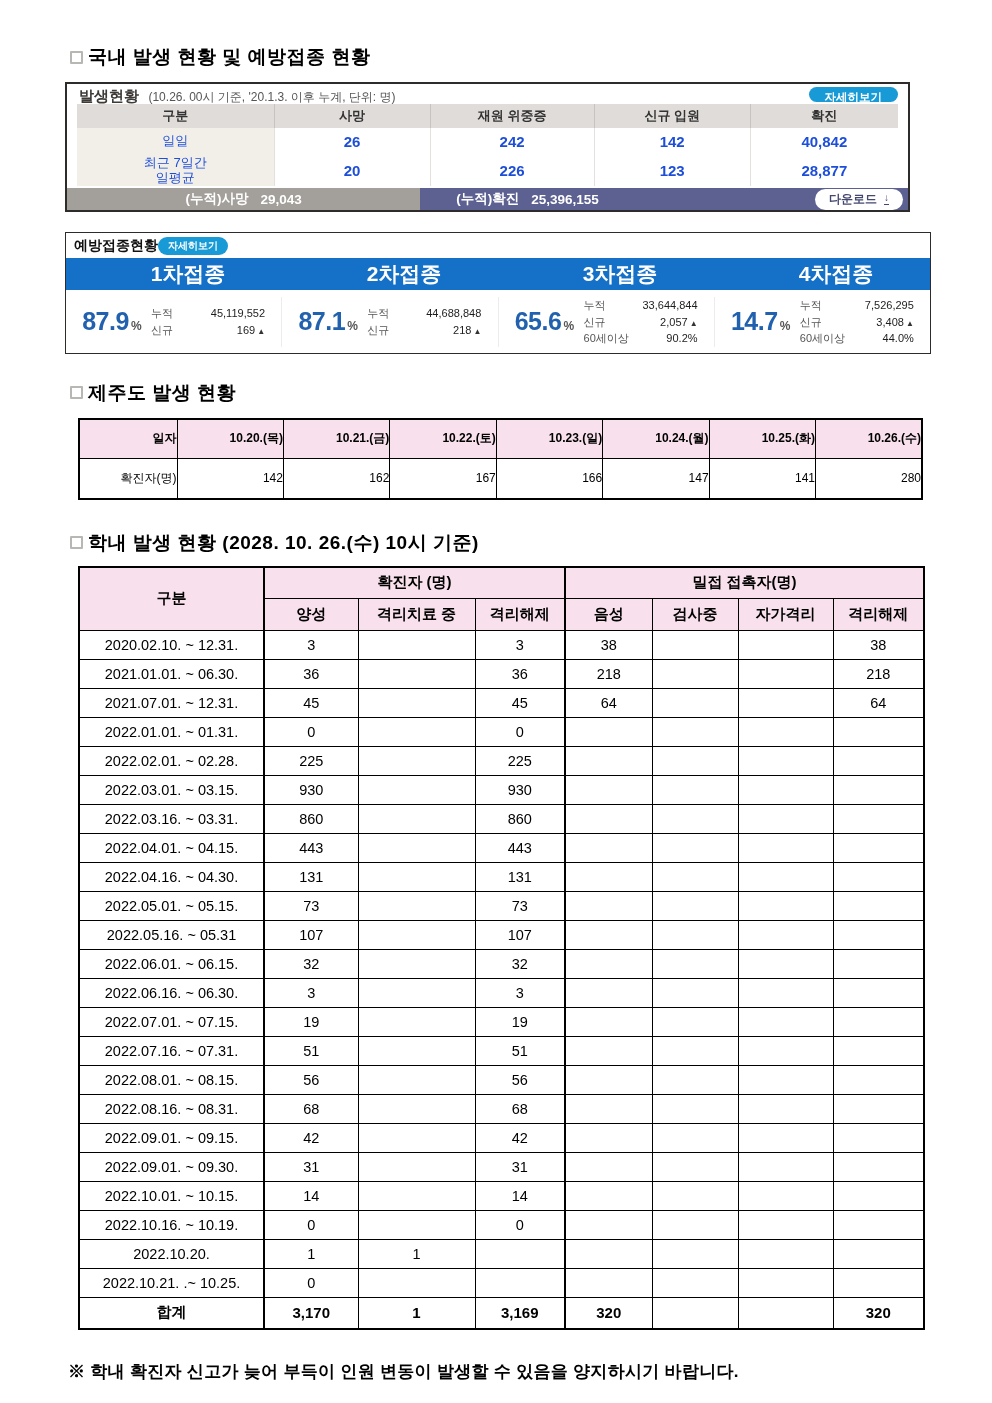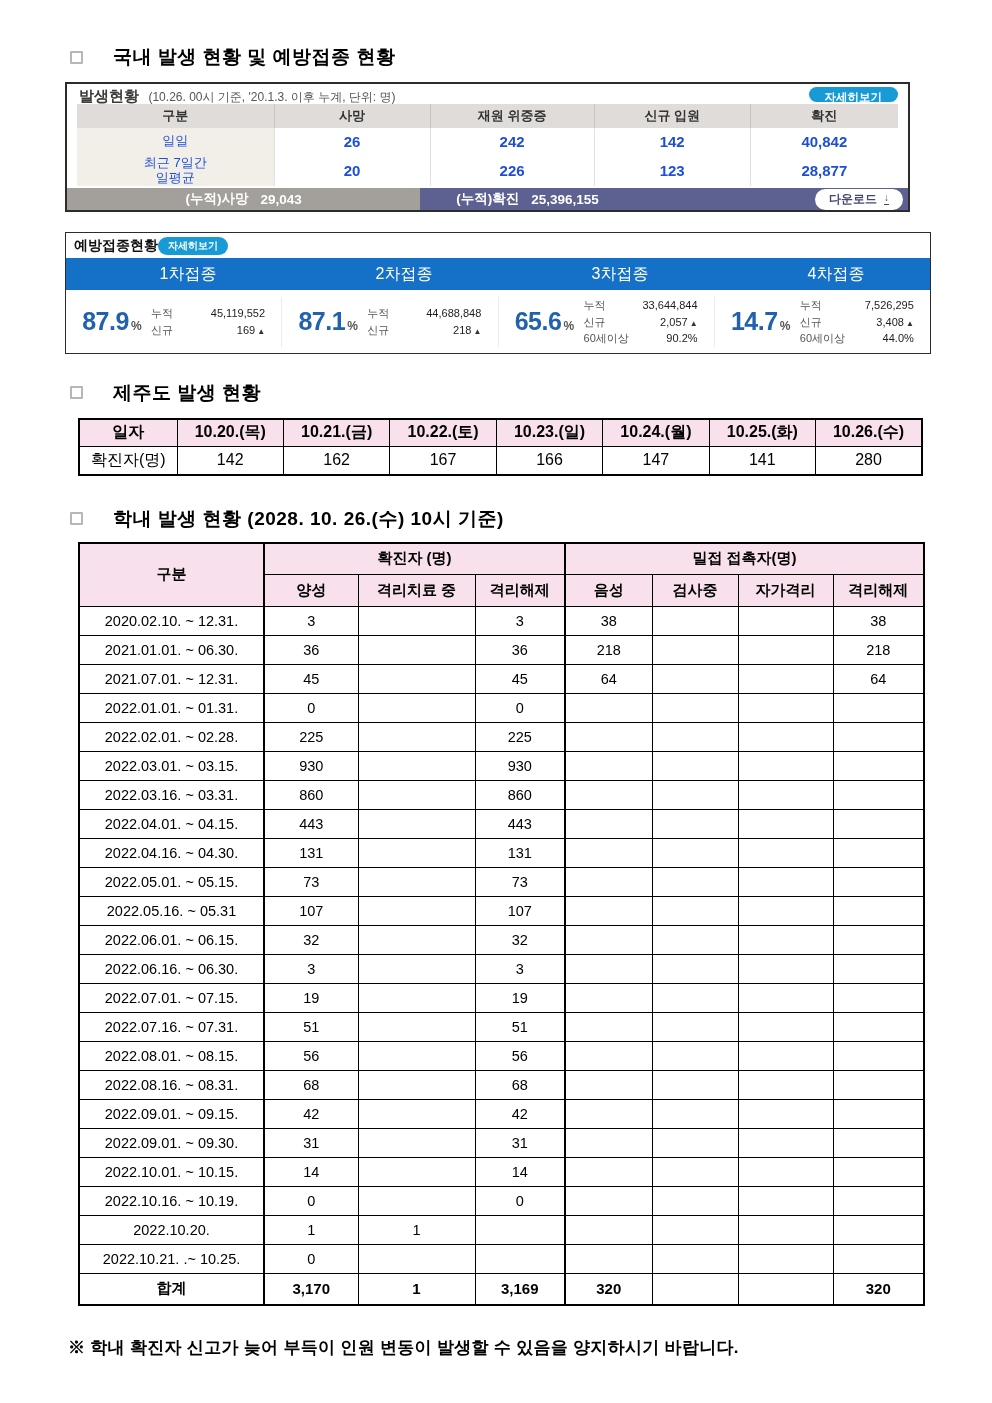--- a/index.html
+++ b/index.html
@@ -6,21 +6,21 @@
   html,body { width: 992px; background:#fff; }
   body {
     height: 1403px;
     font-family: "Liberation Sans", sans-serif;
     color:#000;
     padding-top: 44px;
     overflow: hidden;
     position: relative;
   }
 
-  .section-title { display:flex; align-items:center; gap:30px; font-size:19px; font-weight:bold; letter-spacing:0.5px; margin-left:70px; }
+  .section-title { display:flex; align-items:center; gap:5px; font-size:19px; font-weight:bold; letter-spacing:0.5px; margin-left:70px; }
   .checkbox { width:13px; height:13px; border:2px solid #b9b7b4; background:#fff; flex:none; border-radius:1px; }
 
   
   .occ-box { margin:12px 0 0 65px; width:845px; border:2px solid #2e2c2a; background:#fff; }
   .occ-head { display:flex; justify-content:space-between; padding:3px 10px 2px 12px; height:20px; }
   .occ-title { font-weight:bold; font-size:15px; color:#3d3a37; }
   .occ-sub { font-size:12px; color:#555; margin-left:5px; }
   .pill-btn { background:#189ad6; color:#fff; border:none; border-radius:12px; font-size:11.5px; padding:3px 16px; font-weight:bold; cursor:pointer; }
   .pill-btn.small { font-size:10px; padding:2px 10px; border-radius:9px; }
   .occ-table-wrap { padding:0 10px; }
@@ -35,34 +35,34 @@
   .strip-navy { flex:1; background:#5d6191; display:flex; align-items:center; gap:12px; padding:0 5px 0 36px; }
   .dl-btn { margin-left:auto; background:#fff; border:none; border-radius:11px; color:#444870; font-weight:bold; font-size:12px; padding:2px 14px; display:flex; align-items:center; gap:7px; cursor:pointer; }
   .dl-arrow { font-size:10px; line-height:1; border-bottom:1.5px solid #444870; padding-bottom:1px; }
 
   
   .vax-box { margin:20px 0 0 65px; width:866px; border:1.5px solid #2e2c2a; background:#fff; }
   .vax-head { display:flex; align-items:center; padding:4px 6px 3px 8px; }
   .vax-title { font-weight:bold; font-size:14px; color:#111; }
   .vax-sub { font-size:11px; color:#444; margin-left:4px; flex:1; }
   .vax-bar { display:flex; background:#1571c8; height:32px; }
-  .vax-col-h { flex:1; color:#fff; font-weight:normal; font-size:16px; display:flex; align-items:center; justify-content:center;margin-left:28px; }
+  .vax-col-h { flex:1; color:#fff; font-weight:bold; font-size:21px; display:flex; align-items:center; justify-content:center;margin-left:28px; }
   .vax-stats { display:flex; padding:7px 0 6px 0; min-height:56px; }
   .vax-col { flex:1; display:flex; align-items:center; justify-content:center; gap:10px; border-left:1px solid #ececec; }
   .vax-col:first-child { border-left:none; }
   .vax-pct { font-size:25px; font-weight:bold; color:#2161ae; letter-spacing:-0.5px; }
   .vax-pct-sign { font-size:12px; color:#555; font-weight:600; margin-left:2px; }
   .vax-row { display:flex; font-size:11px; line-height:1.5; }
   .vax-k { color:#555; min-width:48px; text-align:left; }
   .vax-v { color:#1d1d1d; flex:1; text-align:right; min-width:66px; }
   .up { font-size:8px; margin-left:2px; color:#333; }
 
   
   .jeju-table { margin:12px 0 0 78px; width:845px; border-collapse:collapse; table-layout:fixed; border:2.5px solid #000; }
-  .jeju-table th, .jeju-table td { border:1.5px solid #000; height:28px; text-align:center; font-size:16px; }
+  .jeju-table th, .jeju-table td { border:1.5px solid #000; height:40px; text-align:right; font-size:12px; }
   .jeju-table th { background:#f8e0ec; font-weight:bold; }
   .jeju-table td { font-weight:normal; }
 
   
   .school-table { margin:10px 0 0 78px; width:845px; border-collapse:collapse; table-layout:fixed; border:2.5px solid #000; }
   .school-table th, .school-table td { border:1px solid #000; text-align:center; }
   .school-table th { background:#f8e0ec; font-weight:bold; font-size:15px; height:32px; }
   .school-table td { height:29px; font-size:14.5px; background:#fff; }
   .school-table .c1, .school-table .hsep1 { border-left:2px solid #000; }
   .school-table .c4, .school-table .hsep2 { border-left:2px solid #000; }

